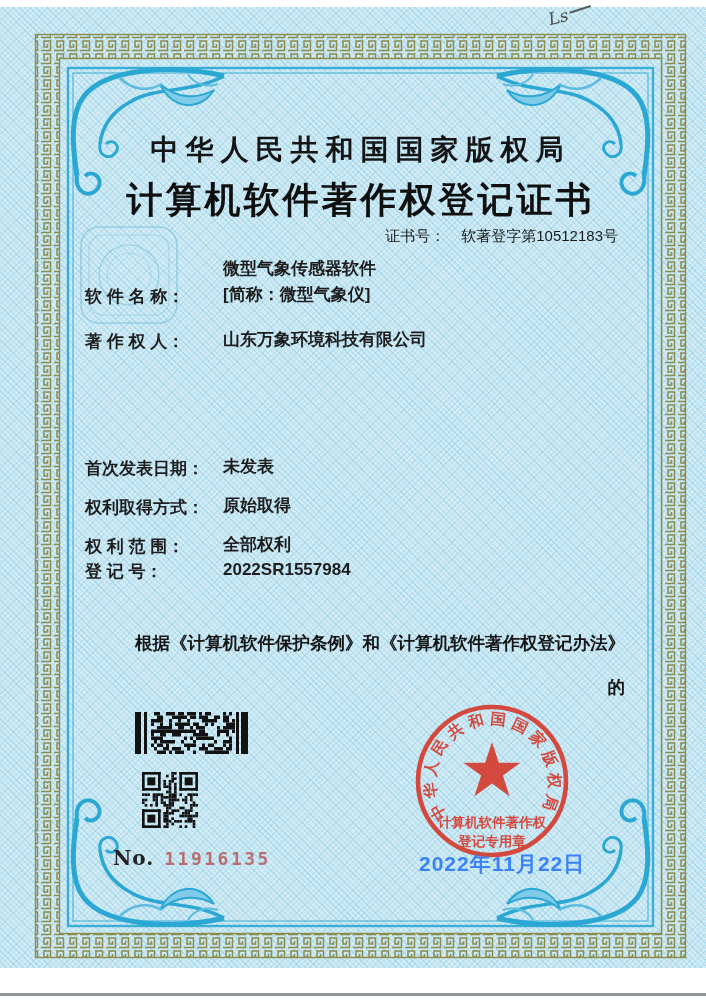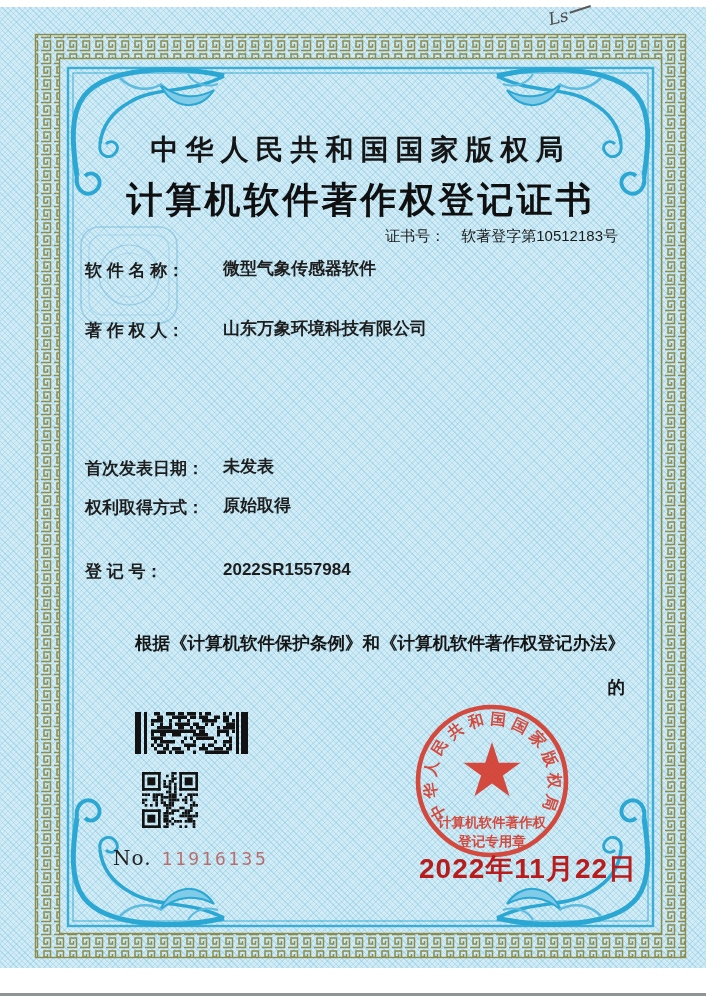--- a/index.html
+++ b/index.html
@@ -32,27 +32,27 @@
   .certno .gap{display:inline-block;width:16px;}
   .row{left:85px;width:560px;display:flex;align-items:flex-end;}
   .row .lbl{
     display:inline-block;width:122px;font-size:17px;font-weight:700;white-space:nowrap;flex:0 0 auto;
   }
   .row .val{font-size:17px;font-weight:700;line-height:26px;margin-left:16px;}
   .statement{
     left:85px;width:540px;top:621px;font-size:17.5px;font-weight:700;line-height:44px;color:#161616;text-align:right;
   }
   .statement .l1{text-indent:2em;}
-  .serial{top:846px;left:113px;font-family:"DejaVu Serif","Liberation Serif",serif;}
+  .serial{top:846px;left:113px;font-family:"DejaVu Serif","Liberation Serif",serif;font-weight:bold;}
   .serial .no{font-size:20px;color:#222;letter-spacing:1px;}
   .serial .num{
     font-family:"DejaVu Sans Mono","Liberation Mono",monospace;
     font-size:18px;color:#b65a57;letter-spacing:2.5px;margin-left:10px;opacity:.85;
   }
-  .issue-date{top:850px;left:419px;font-size:28px;font-weight:700;letter-spacing:1px;color:#b91c1c;white-space:nowrap;}
+  .issue-date{top:850px;left:419px;font-size:21px;font-weight:700;letter-spacing:1px;color:#3b82f6;white-space:nowrap;}
   .pencil{top:4px;left:548px;font-family:"DejaVu Serif",serif;font-style:italic;
     font-size:17px;color:#4c4c4c;transform:rotate(-14deg);}
   .pencil .tail{display:inline-block;width:22px;height:1.5px;background:#5a5a5a;vertical-align:8px;margin-left:2px;transform:rotate(-4deg);}
 </style>
 </head>
 <body>
 
 <div class="page">
   <div class="paper"></div>
 
@@ -442,34 +442,39 @@
   <div class="abs title-authority">中华人民共和国国家版权局</div>
   <div class="abs title-cert">计算机软件著作权登记证书</div>
   <div class="abs certno">
     <span>证书号：</span><span class="gap"></span><span>软著登字第10512183号</span>
   </div>
 
   <div class="abs row" style="top:256px">
     <span class="lbl">软 件 名 称：</span>
     <span class="val">
       <div>微型气象传感器软件</div>
+      <div>[简称：微型气象仪]</div>
     </span>
   </div>
-  <div class="abs row" style="top:316px">
+  <div class="abs row" style="top:327px">
     <span class="lbl">著 作 权 人：</span>
     <span class="val">山东万象环境科技有限公司</span>
   </div>
   <div class="abs row" style="top:493px">
     <span class="lbl">权利取得方式：</span>
     <span class="val">原始取得</span>
   </div>
   <div class="abs row" style="top:454px">
     <span class="lbl">首次发表日期：</span>
     <span class="val">未发表</span>
   </div>
+  <div class="abs row" style="top:532px">
+    <span class="lbl">权 利 范 围：</span>
+    <span class="val">全部权利</span>
+  </div>
   <div class="abs row" style="top:557px">
     <span class="lbl">登  记  号：</span>
     <span class="val">2022SR1557984</span>
   </div>
 
   <div class="abs statement">
     <div class="l1">根据《计算机软件保护条例》和《计算机软件著作权登记办法》的</div>
   </div>
 
   <div class="abs serial">

